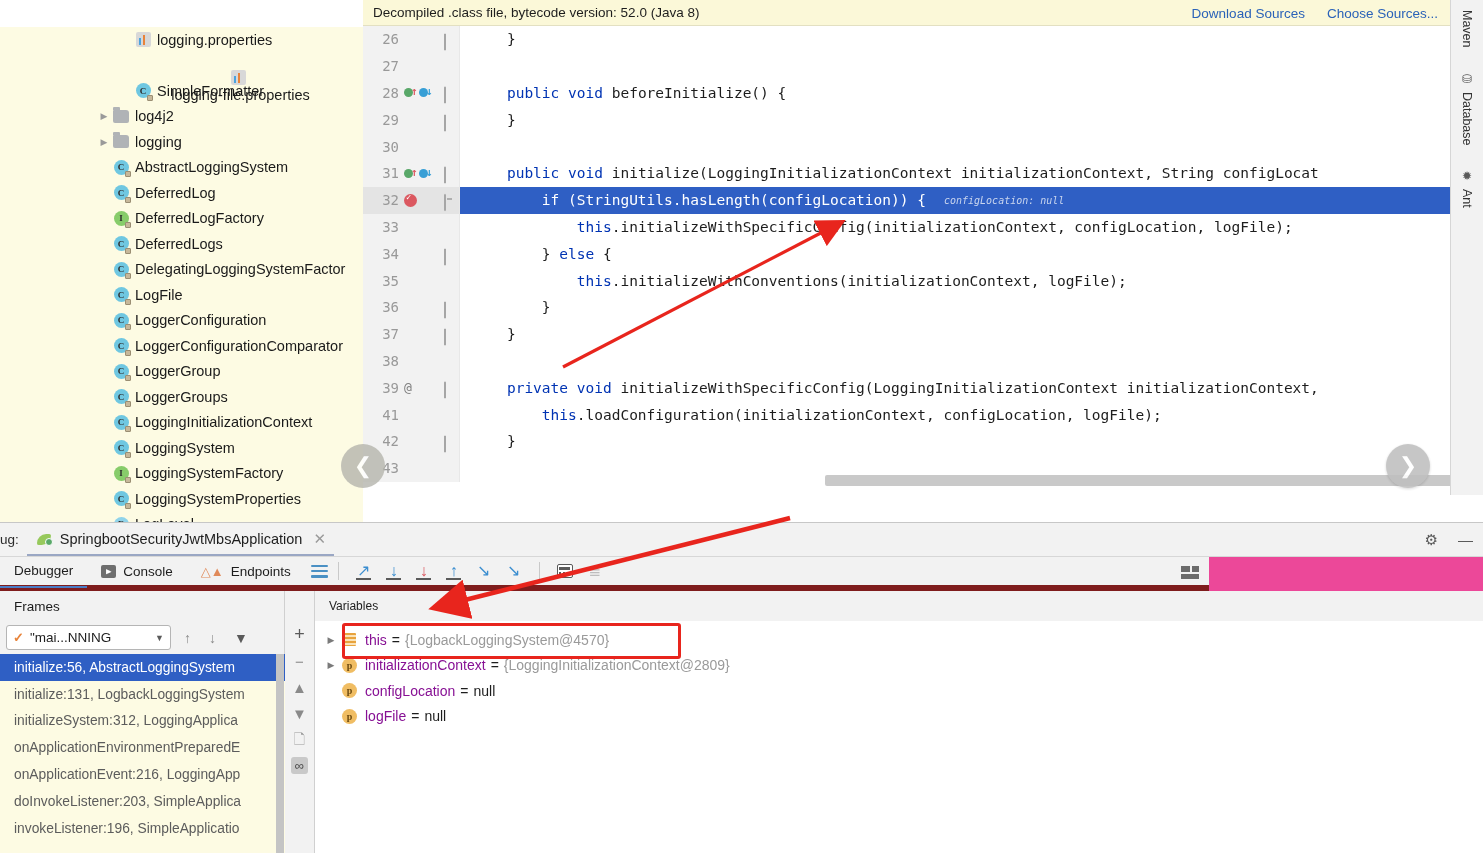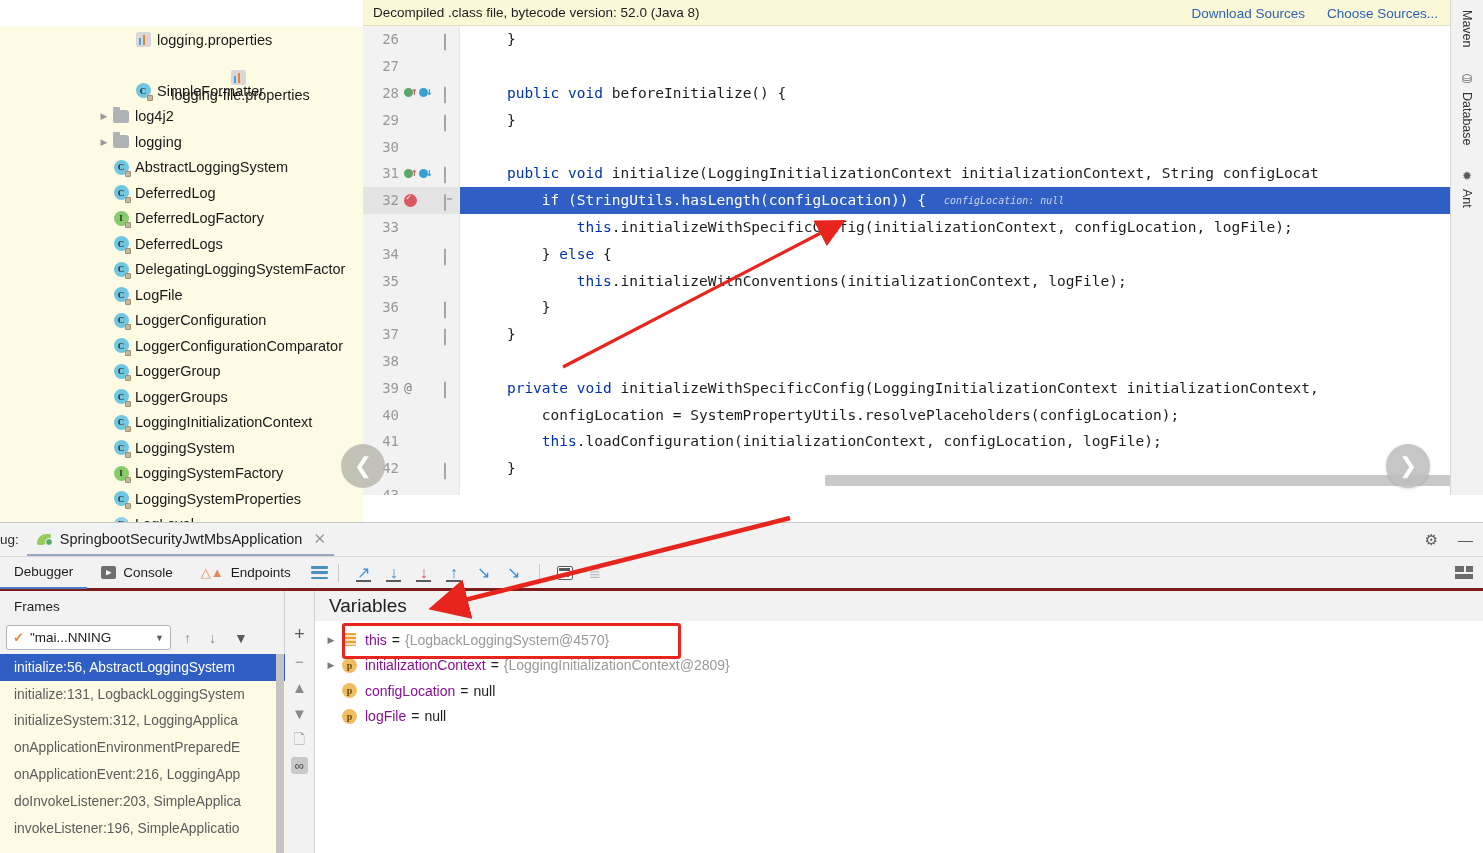--- a/index.html
+++ b/index.html
@@ -254,23 +254,23 @@
     border: 1.5px solid #ffffff;
   }
   .tab-close { color: #9a9a9a; font-size: 15px; margin-left: 4px; }
   #titlebar-right {
     position: absolute; right: 10px; top: 0; height: 33px;
     display: flex; align-items: center; gap: 20px;
   }
   .tb-ico { color: #5a5a5a; font-size: 15px; }
 
   #debug-toolbar {
-    position: relative; height: 34px; width: 1483px;
+    position: relative; height: 34px; width: 1209px;
     display: flex; align-items: center; gap: 0px;
-    border-bottom: 3px solid #7f1d1d;
+    border-bottom: 6px solid #7f1d1d;
     background: #f2f2f2;
   }
   .dbg-tab {
     display: flex; align-items: center; gap: 7px;
     height: 33px; padding: 0 14px;
     font-size: 13.5px; color: #1d1d1d;
   }
   .dbg-tab.active { border-bottom: 2px solid #4a7ec8; }
   .console-ico {
     width: 15px; height: 13px; background: #6e6e6e; border-radius: 2px;
@@ -378,21 +378,21 @@
     background: #c9c9c9; border-radius: 3px;
     padding: 2px 4px; color: #4a4a4a; font-size: 13px;
   }
 
   #vars-col {
     position: absolute; left: 315px; top: 0;
     width: 1168px; height: 290px; background: #ffffff;
   }
   #vars-header {
     height: 30px; display: flex; align-items: center;
-    padding-left: 14px; font-size: 19px; color: #1d1d1d;
+    padding-left: 14px; font-size: 12px; color: #1d1d1d;
     background: #f2f2f2;
     text-align: center;
   }
   #vars-list { position: relative; padding-top: 6px; }
   .var-row {
     height: 25.5px; display: flex; align-items: center;
     padding-left: 6px; white-space: nowrap;
     font-size: 14px;
   }
   .var-arrow {
@@ -595,21 +595,20 @@
         <div class="code-line"><div class="gutter"><span class="ln">30</span><span class="gutter-icons"></span></div><div class="code-text"><span></span></div></div>
         <div class="code-line"><div class="gutter"><span class="ln">31</span><span class="gutter-icons"><span class="ovr-g"><span class="ovr-dot g"></span><span class="ovr-arr up">↑</span></span><span class="ovr-b"><span class="ovr-dot b"></span><span class="ovr-arr dn">↓</span></span></span><span class="fold"><span class="fold-top"></span></span></div><div class="code-text"><span>    <span class="kw">public</span> <span class="kw">void</span> initialize(LoggingInitializationContext initializationContext, String configLocat</span></div></div>
         <div class="code-line selected"><div class="gutter"><span class="ln">32</span><span class="gutter-icons"><span class="bp"></span></span><span class="fold"><span class="fold-box"></span></span></div><div class="code-text"><span>        if (StringUtils.hasLength(configLocation)) {</span><span class="hint">configLocation: null</span></div></div>
         <div class="code-line"><div class="gutter"><span class="ln">33</span><span class="gutter-icons"></span></div><div class="code-text"><span>            <span class="kw">this</span>.initializeWithSpecificConfig(initializationContext, configLocation, logFile);</span></div></div>
         <div class="code-line"><div class="gutter"><span class="ln">34</span><span class="gutter-icons"></span><span class="fold"><span class="fold-bot"></span></span></div><div class="code-text"><span>        } <span class="kw">else</span> {</span></div></div>
         <div class="code-line"><div class="gutter"><span class="ln">35</span><span class="gutter-icons"></span></div><div class="code-text"><span>            <span class="kw">this</span>.initializeWithConventions(initializationContext, logFile);</span></div></div>
         <div class="code-line"><div class="gutter"><span class="ln">36</span><span class="gutter-icons"></span><span class="fold"><span class="fold-bot"></span></span></div><div class="code-text"><span>        }</span></div></div>
         <div class="code-line"><div class="gutter"><span class="ln">37</span><span class="gutter-icons"></span><span class="fold"><span class="fold-bot"></span></span></div><div class="code-text"><span>    }</span></div></div>
         <div class="code-line"><div class="gutter"><span class="ln">38</span><span class="gutter-icons"></span></div><div class="code-text"><span></span></div></div>
         <div class="code-line"><div class="gutter"><span class="ln">39</span><span class="gutter-icons"><span class="at-sign">@</span></span><span class="fold"><span class="fold-top"></span></span></div><div class="code-text"><span>    <span class="kw">private</span> <span class="kw">void</span> initializeWithSpecificConfig(LoggingInitializationContext initializationContext,</span></div></div>
-        <div class="code-line"><div class="gutter"><span class="ln">40</span><span class="gutter-icons"></span></div><div class="code-text"><span>        configLocation = SystemPropertyUtils.resolvePlaceholders(configLocation);</span></div></div>
         <div class="code-line"><div class="gutter"><span class="ln">41</span><span class="gutter-icons"></span></div><div class="code-text"><span>        <span class="kw">this</span>.loadConfiguration(initializationContext, configLocation, logFile);</span></div></div>
         <div class="code-line"><div class="gutter"><span class="ln">42</span><span class="gutter-icons"></span><span class="fold"><span class="fold-bot"></span></span></div><div class="code-text"><span>    }</span></div></div>
         <div class="code-line"><div class="gutter"><span class="ln">43</span><span class="gutter-icons"></span></div><div class="code-text"><span></span></div></div>
       </div>
     <div id="hscroll"></div>
     <div id="nav-next">❯</div>
     <div id="nav-prev">❮</div>
   </div>
 
   <div id="right-strip">

